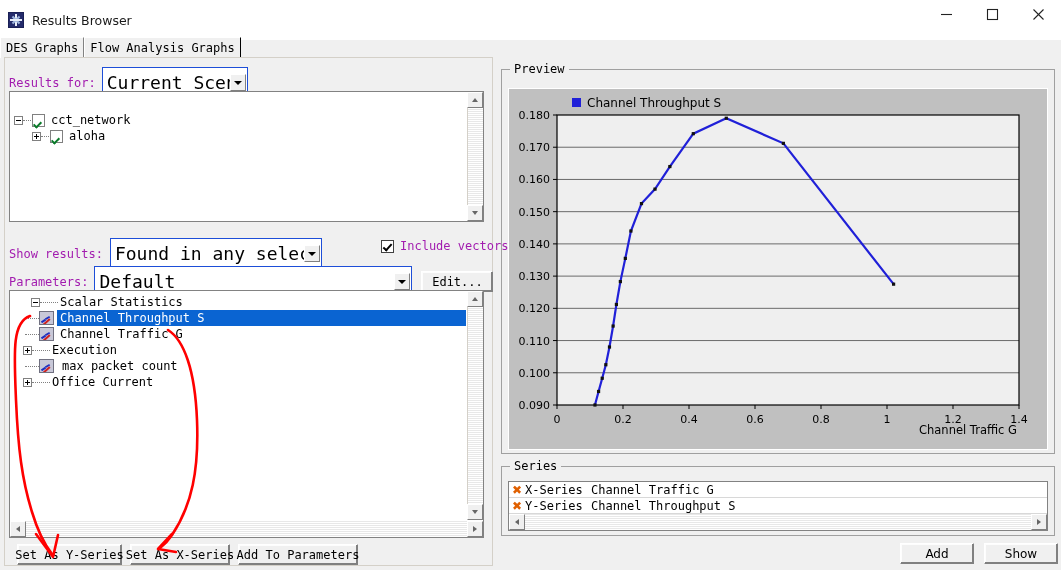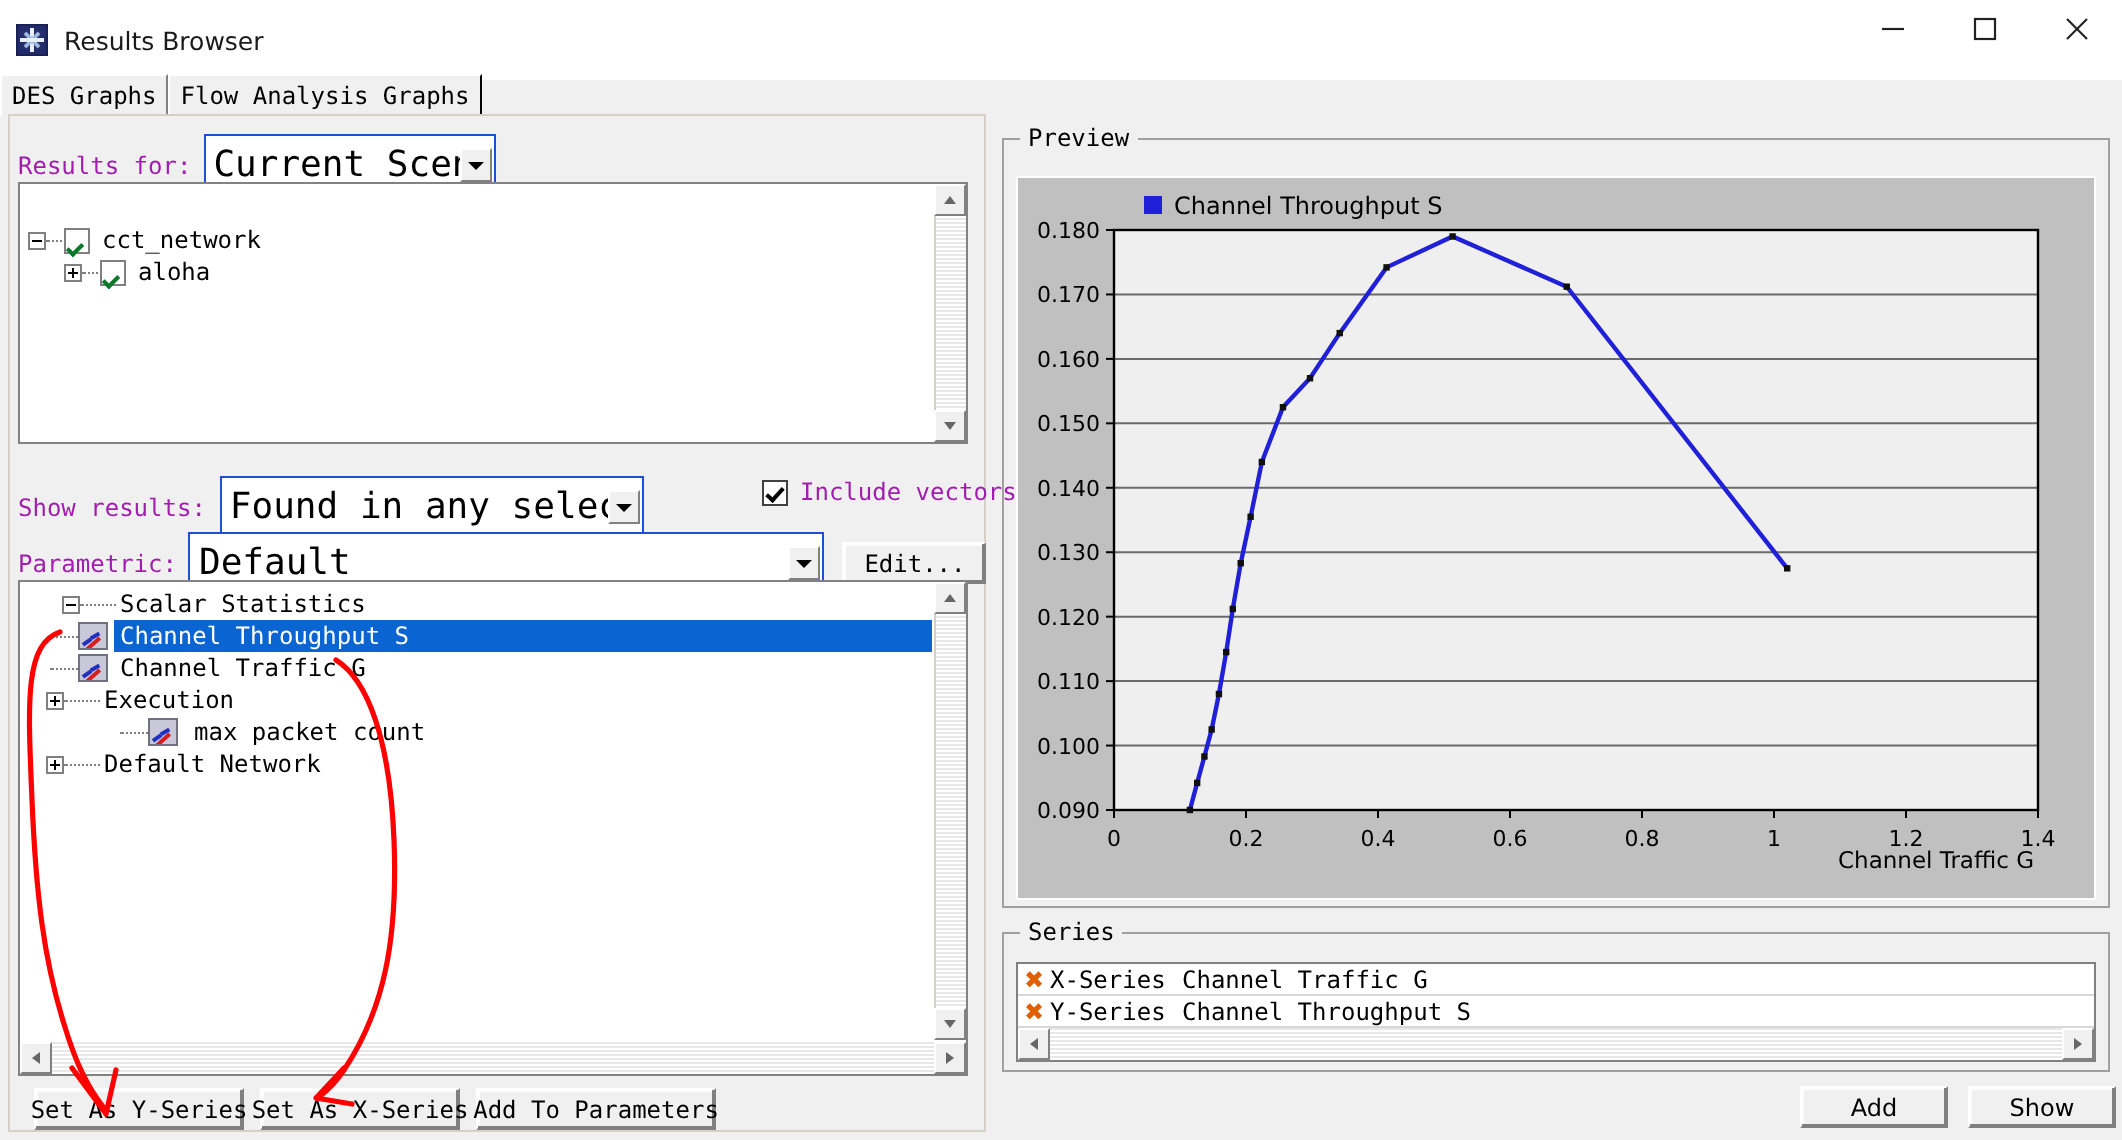--- a/index.html
+++ b/index.html
@@ -342,21 +342,21 @@
         <span class="val">Found in any selected files</span>
         <span class="arrow"></span>
       </div>
     </div>
     <div class="row" style="position:absolute;left:376px;top:181px;">
       <span class="cbox on"></span>
       <span class="lbl" style="margin-left:6px;">Include vectors</span>
     </div>
 
     <div class="row" style="position:absolute;left:4px;top:208px;">
-      <span class="lbl">Parametric:</span>
+      <span class="lbl">Parameters:</span>
       <div class="combo" style="width:318px;margin-left:6px;">
         <span class="val">Default</span>
         <span class="arrow"></span>
       </div>
       <div class="btn" style="width:72px;height:21px;margin-left:9px;">Edit...</div>
     </div>
 
     <div class="listbox" style="position:absolute;left:4px;top:232px;width:475px;height:248px;">
       <div class="tree" style="bottom:17px;">
 
@@ -385,34 +385,34 @@
             </span>
           <span class="tlabel" style="margin-left:6px;">Channel Traffic G</span>
         </div>
 
         <div class="ti-row" style="padding-left:13px;">
           <span class="expander plus"></span>
           <span class="dots-long"></span>
           <span class="tlabel" style="margin-left:2px;">Execution</span>
         </div>
 
-        <div class="ti-row" style="padding-left:15px;margin-left:35px;">
+        <div class="ti-row" style="padding-left:15px;">
           <span class="dots-long" style="width:14px;"></span>
           <span class="stat-icon">
               <i class="si-b1"></i>
               <i class="si-b2"></i>
               <i class="si-r1"></i>
             </span>
           <span class="tlabel" style="margin-left:8px;">max packet count</span>
         </div>
 
         <div class="ti-row" style="padding-left:13px;">
           <span class="expander plus"></span>
           <span class="dots-long"></span>
-          <span class="tlabel" style="margin-left:2px;">Default Network</span>
+          <span class="tlabel" style="margin-left:2px;">Office Current</span>
         </div>
 
       </div>
       <div class="vscroll" style="bottom:17px;">
         <div class="sbtn up">
             <span class="tri-up"></span>
           </div>
         <div class="sbtn down">
             <span class="tri-down"></span>
           </div>

